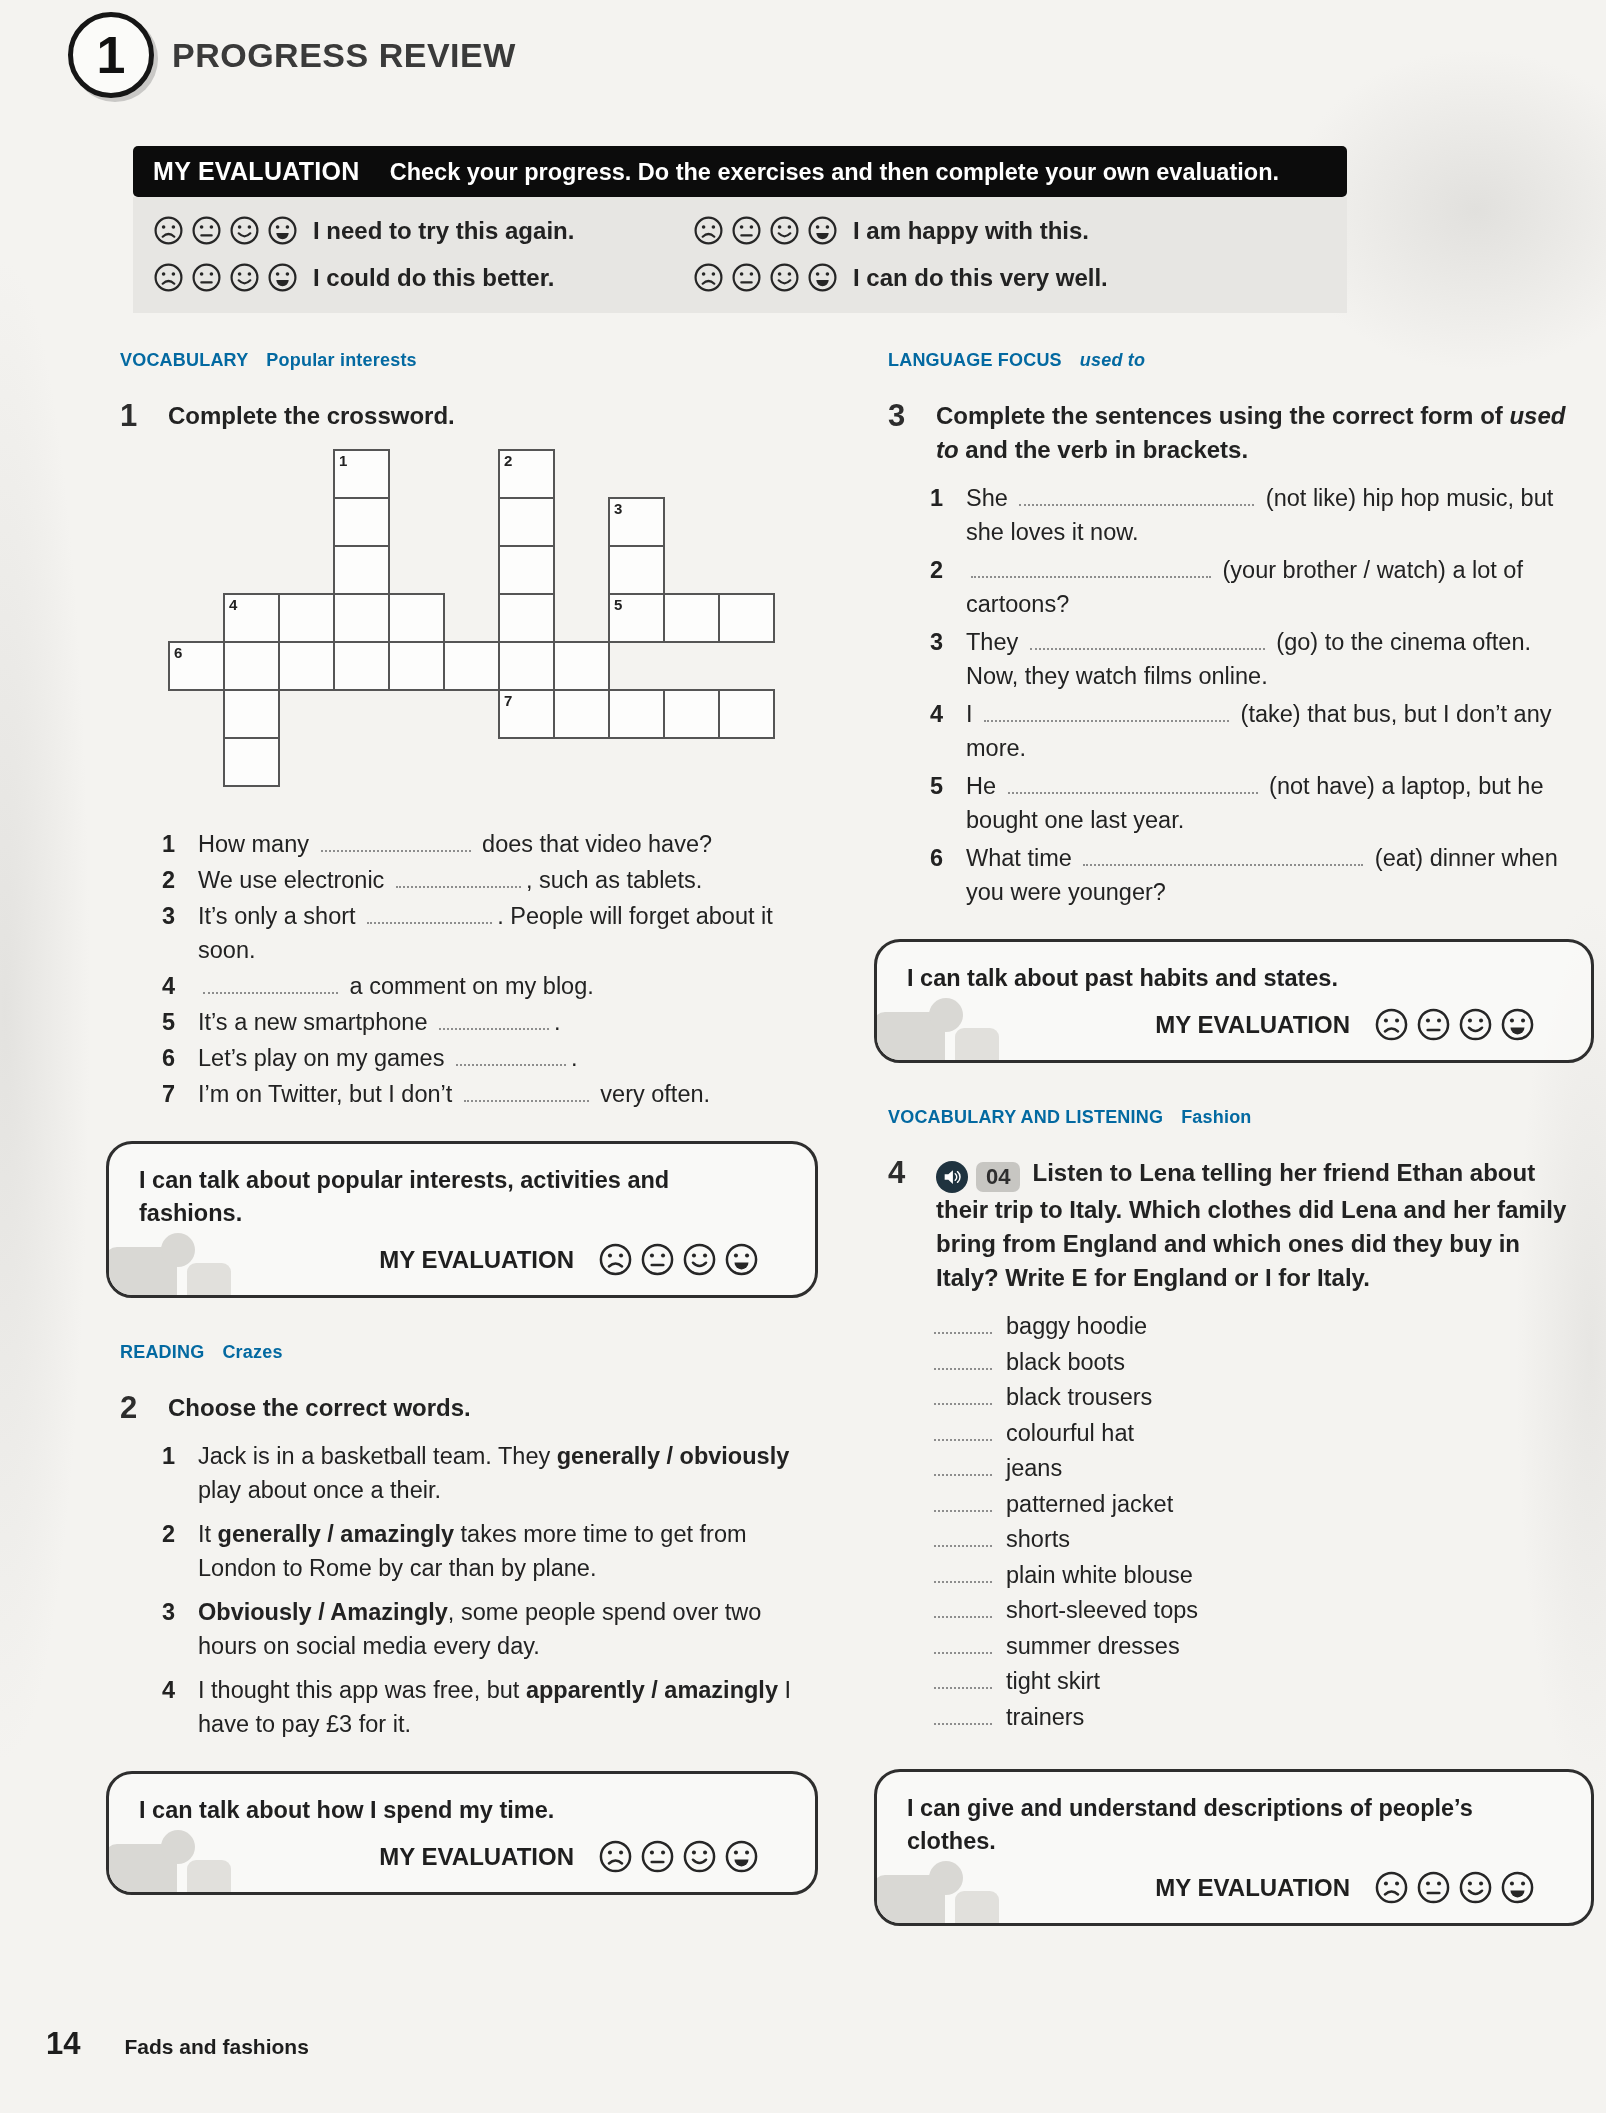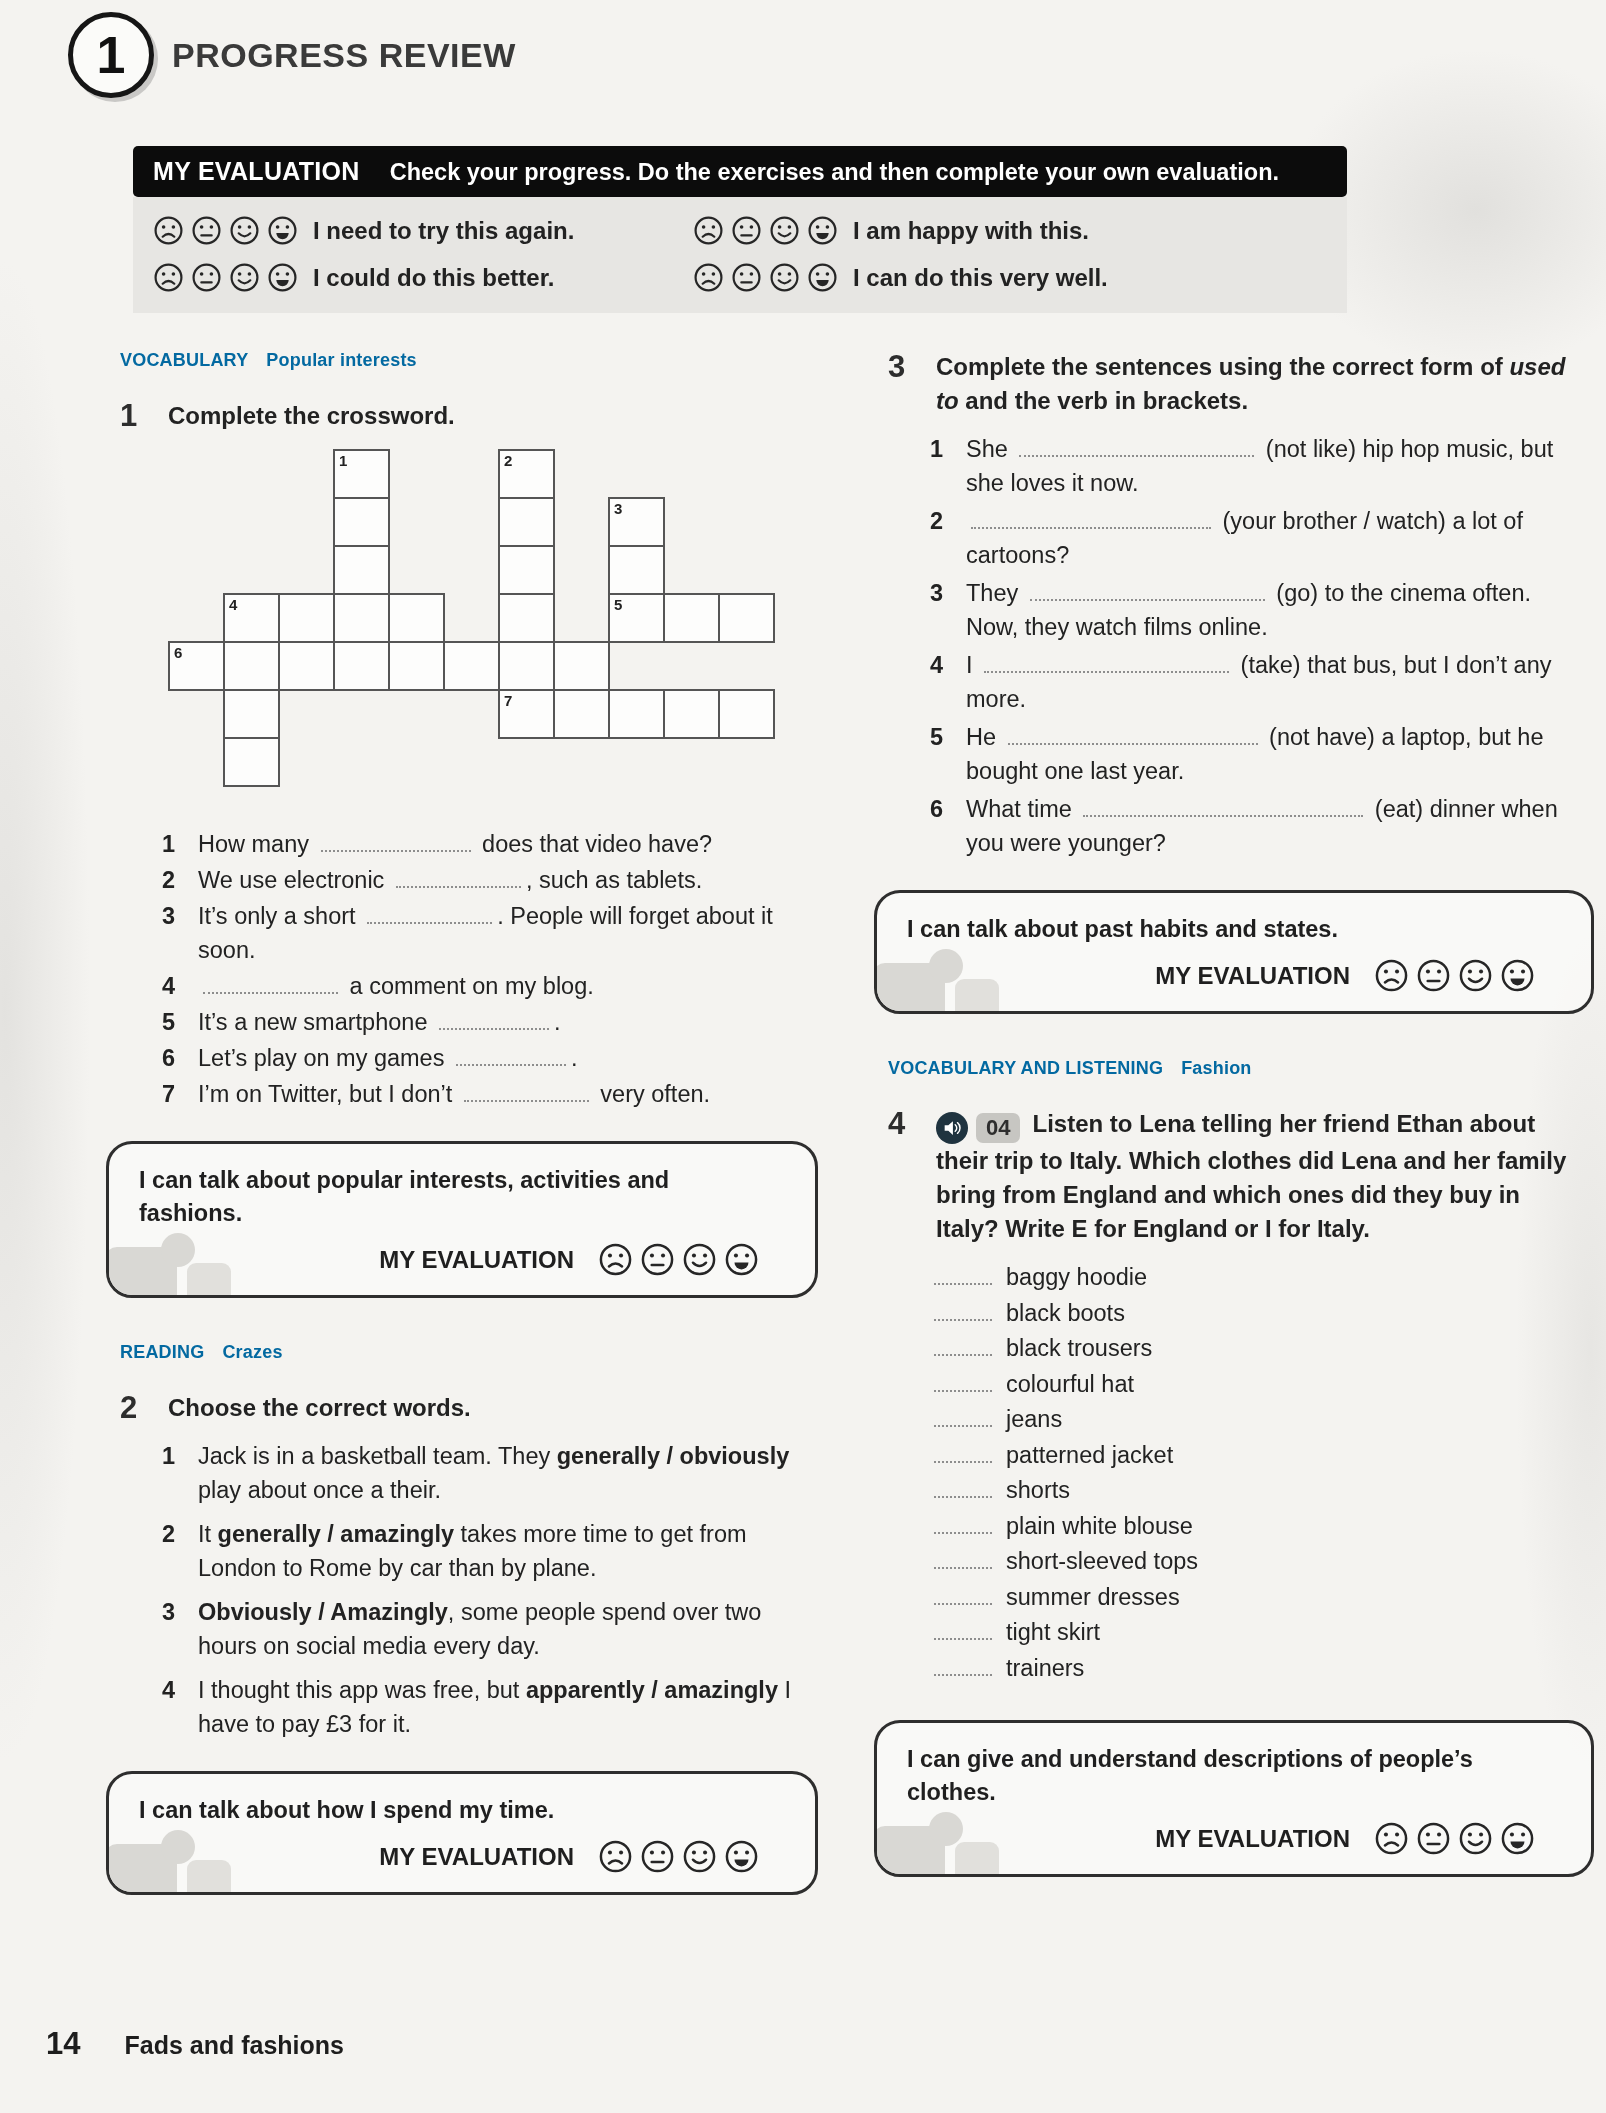--- a/index.html
+++ b/index.html
@@ -67,21 +67,21 @@
   .speaker-icon{width:32px;height:32px;border-radius:50%;background:#1f333f;display:inline-flex;align-items:center;justify-content:center;}
   .speaker-icon svg{width:22px;height:22px;}
   .track-badge{background:#c7c6c2;border-radius:7px;padding:0 10px;font-weight:700;font-size:22px;color:#2e2e2e;line-height:30px;}
 
   .clothes{margin:10px 0 34px 46px;}
   .cloth-item{display:flex;align-items:baseline;gap:14px;font-size:23.5px;line-height:35.5px;color:#222;}
   .cloth-item .blank{margin:0;flex:0 0 auto;}
 
   .footer{position:absolute;left:46px;top:2026px;display:flex;gap:44px;align-items:baseline;}
   .footer .pg{font-size:31px;font-weight:800;color:#1d1d1d;}
-  .footer .t{font-size:25px;font-weight:800;color:#1d1d1d;}
+  .footer .t{font-size:21px;font-weight:800;color:#1d1d1d;}
 </style>
 </head>
 <body>
 
 <div class="smudge s1"></div>
 <div class="smudge s2"></div>
 <div class="smudge s3"></div>
 
 <div class="unit-badge">
   <span>1</span>
@@ -410,20 +410,24 @@
             <path d="M7.2 14 h9.6 a4.8 4.8 0 0 1 -9.6 0 z" class="fl"></path>
           </svg>
         </span>
     </div>
   </div>
 
 </div>
 
 <div class="col-right">
 
+  <div class="section-heading">
+    <span class="cat">LANGUAGE FOCUS</span>
+    <span class="topic italic">used to</span>
+  </div>
 
   <div class="ex-header">
     <span class="ex-num">3</span>
     <div class="ex-body">
       <div class="ex-instruction"><span>Complete the sentences using the correct form of </span><span class="italic">used to</span><span> and the verb in brackets.</span></div>
     </div>
   </div>
 
   <div class="num-list spaced-sm">
       <div class="num-item">

